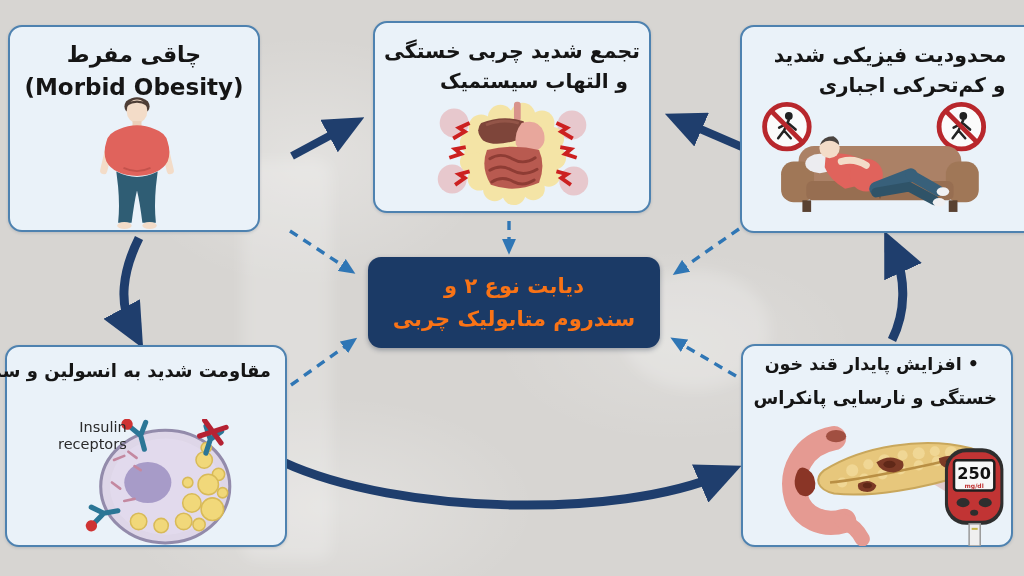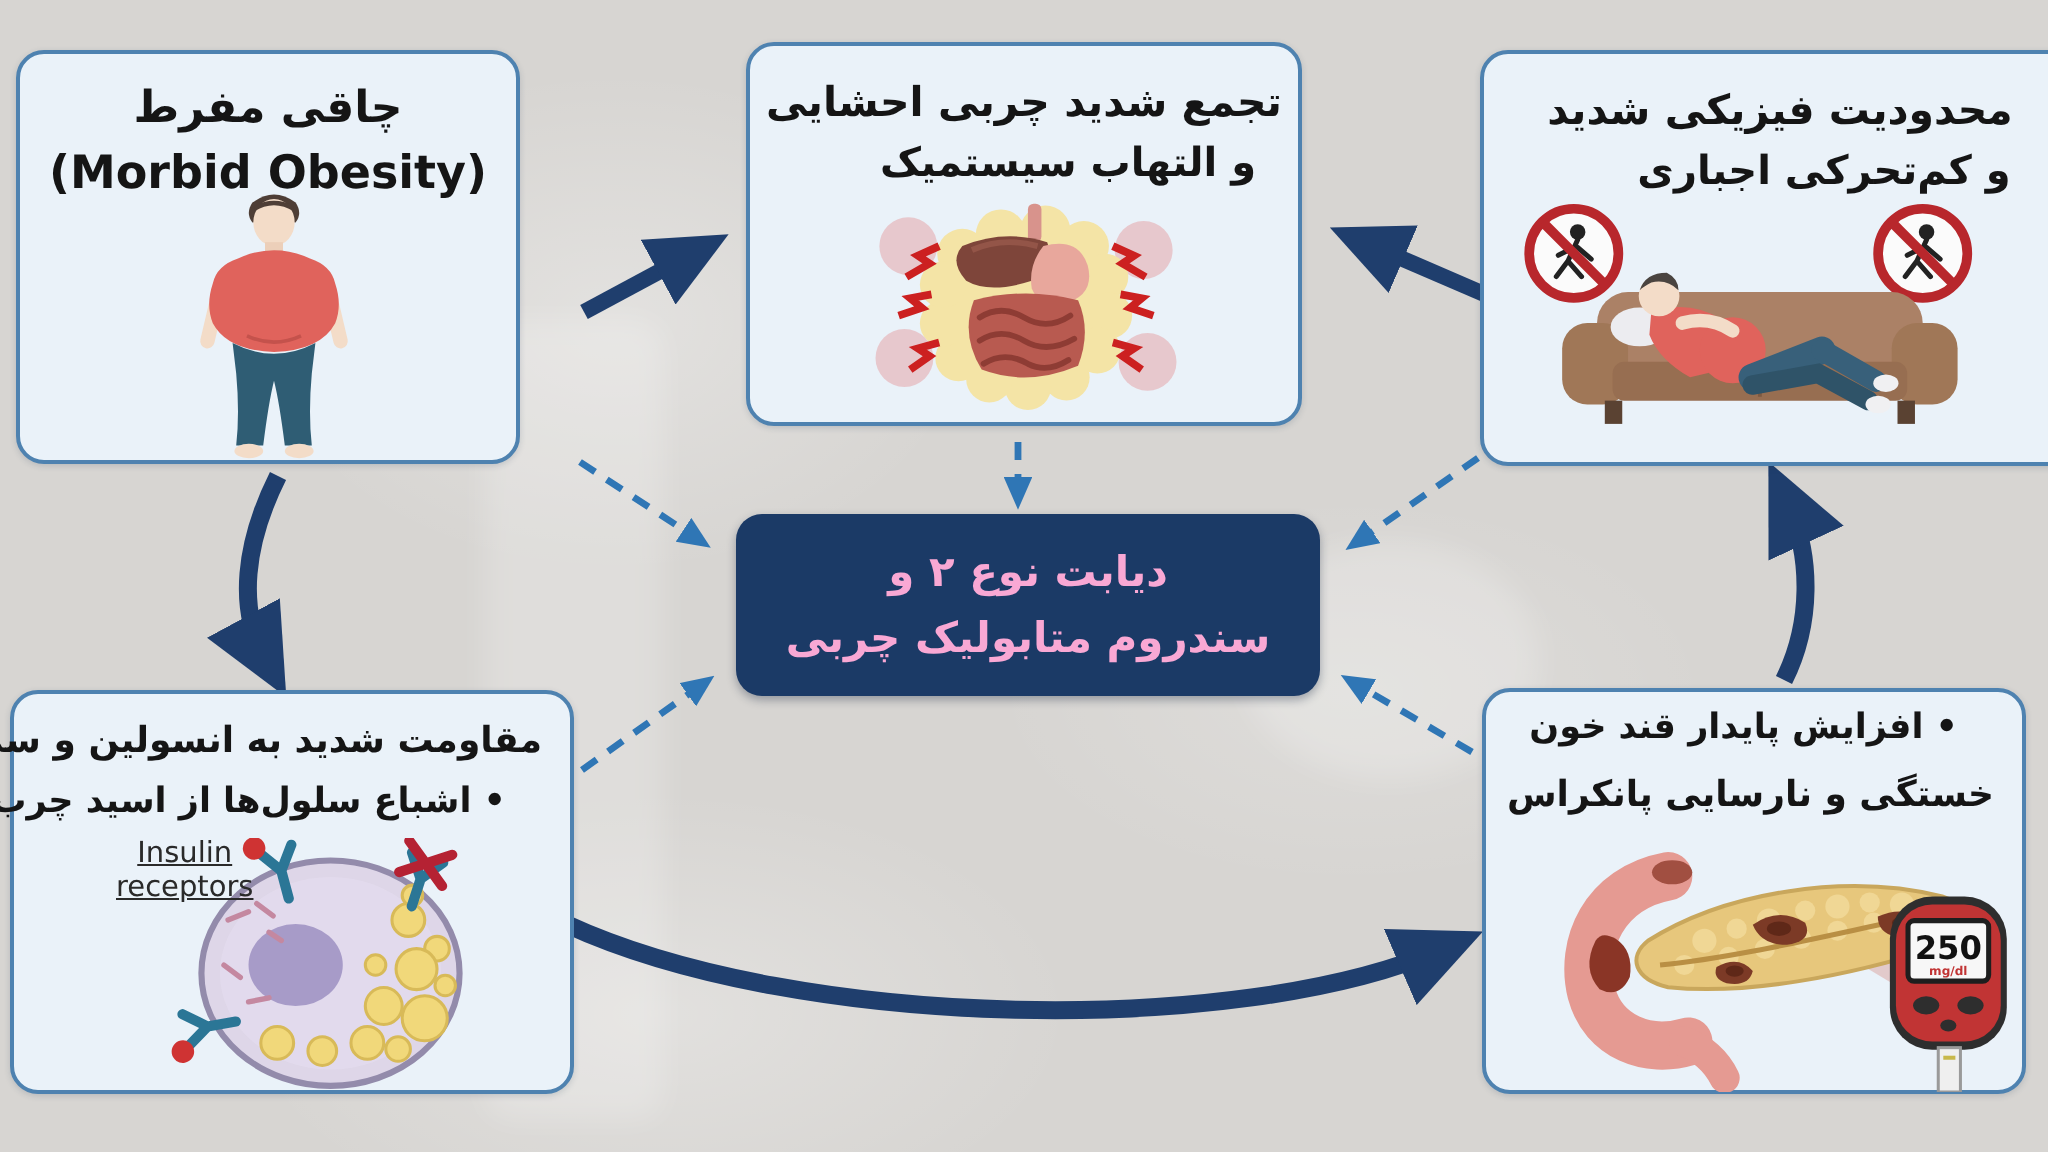--- a/index.html
+++ b/index.html
@@ -23,27 +23,27 @@
   .heading .fa{font-size:20.5px;}
   .heading .fa-sm{font-size:20px;margin-left:44px;}
   .heading .en{font-size:23px;direction:ltr;}
   .heading-right{direction:rtl;text-align:right;font-weight:700;color:#151515;}
   .hr-title{font-size:18px;padding:12px 14px 0 8px;line-height:1.35;white-space:nowrap;}
   .hr-bullet{font-size:17.5px;padding:8px 32px 0 8px;white-space:nowrap;}
   .center-box{
     position:absolute;left:368px;top:257px;width:292px;height:91px;
     background:#1b3a66;border-radius:13px;display:flex;flex-direction:column;
     justify-content:center;align-items:center;direction:rtl;
-    color:#f9a8d4;font-weight:700;font-size:21px;line-height:1.55;
+    color:#f97316;font-weight:700;font-size:21px;line-height:1.55;
     box-shadow:0 2px 5px rgba(20,35,60,.35);
   }
   .illus{position:absolute;}
   .cell-label{
     position:absolute;left:58px;top:419px;font-size:14.5px;font-weight:500;
-    color:#2a2a2a;line-height:1.15;text-align:center;text-decoration:underline;
+    color:#2a2a2a;line-height:1.15;text-align:right;
   }
   .arrows{position:absolute;left:0;top:0;width:1024px;height:576px;}
 </style>
 </head>
 <body>
 
 <div class="stage">
 
   <div class="wm wm1"></div>
   <div class="wm wm2"></div>
@@ -86,21 +86,21 @@
       <path d="M30,38 Q50,29 70,38 Q82,42 84,52 Q88,64 84,74 Q76,89 50,90 Q24,89 16,74 Q12,64 16,52 Q18,42 30,38 Z" fill="#e0635c"></path>
       <path d="M35,81 Q50,88 65,81" stroke="#c4524c" stroke-width="2" fill="none"></path>
       <path d="M27,85 Q50,97 73,85 L71,102 Q69,124 71,142 L56,142 Q53,118 50,106 Q47,118 44,142 L29,142 Q31,124 29,102 Z" fill="#2f5d74"></path>
       <ellipse cx="36" cy="145" rx="8" ry="4" fill="#f3dcc8"></ellipse>
       <ellipse cx="64" cy="145" rx="8" ry="4" fill="#f3dcc8"></ellipse>
     </svg>
   </div>
 
   <div class="box" style="left:373px;top:21px;width:278px;height:192px;">
     <div class="heading" style="padding-top:14px;">
-      <div class="fa">تجمع شدید چربی احشایی</div>
+      <div class="fa">تجمع شدید چربی خستگی</div>
       <div class="fa-sm">و التهاب سیستمیک</div>
     </div>
     <svg class="illus" style="left:56px;top:70px;width:164px;height:118px;" viewBox="0 0 170 120">
       <circle cx="24" cy="30" r="15" fill="#e03030" opacity="0.22"></circle>
       <circle cx="146" cy="32" r="15" fill="#e03030" opacity="0.22"></circle>
       <circle cx="22" cy="88" r="15" fill="#e03030" opacity="0.22"></circle>
       <circle cx="148" cy="90" r="15" fill="#e03030" opacity="0.22"></circle>
       <g fill="#f4e4a6">
         <circle cx="85" cy="62" r="44"></circle>
         <circle cx="52" cy="34" r="13"></circle>
@@ -184,21 +184,20 @@
     </svg>
   </div>
 
   <div class="center-box">
     <div>دیابت نوع ۲ و</div>
     <div>سندروم متابولیک چربی</div>
   </div>
 
   <div class="box" style="left:5px;top:345px;width:282px;height:202px;">
     <div class="heading-right hr-title">مقاومت شدید به انسولین و سمیت چربی</div>
-    <div class="heading-right hr-bullet">• اشباع سلول‌ها از اسید چرب</div>
     <svg class="illus" style="left:25px;top:72px;width:246px;height:126px;" viewBox="0 0 240 123">
       <ellipse cx="130" cy="66" rx="63" ry="55" fill="#ded6e8" stroke="#938bab" stroke-width="3"></ellipse>
       <ellipse cx="130" cy="66" rx="54" ry="47" fill="#e6dff0" opacity="0.55"></ellipse>
       <ellipse cx="113" cy="62" rx="23" ry="20" fill="#a79bc8"></ellipse>
       <g fill="#f1d87a" stroke="#d8ba58" stroke-width="1.5">
         <circle cx="168" cy="40" r="8"></circle>
           <circle cx="182" cy="54" r="6"></circle>
           <circle cx="186" cy="72" r="5"></circle>
         <circle cx="172" cy="64" r="10"></circle>
           <circle cx="176" cy="88" r="11"></circle>

